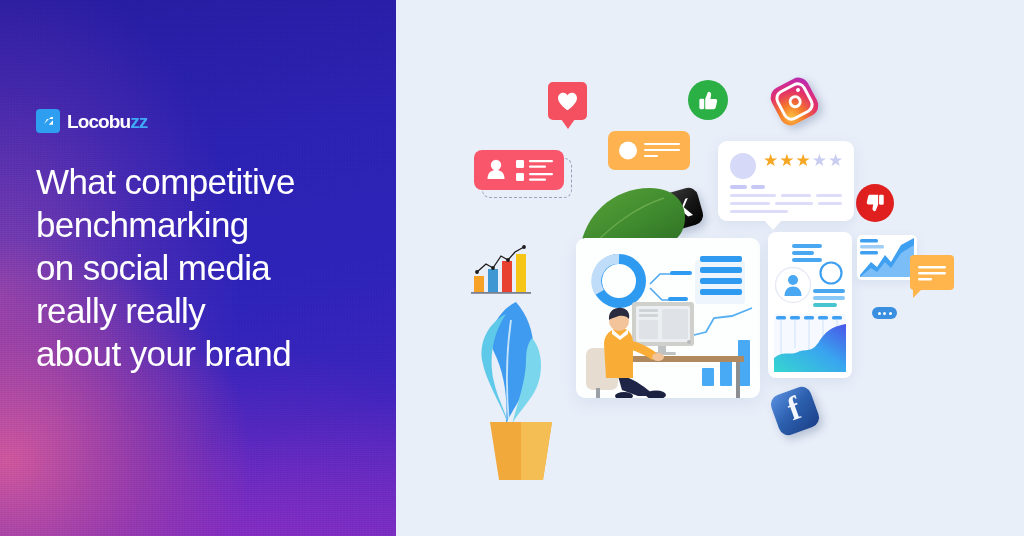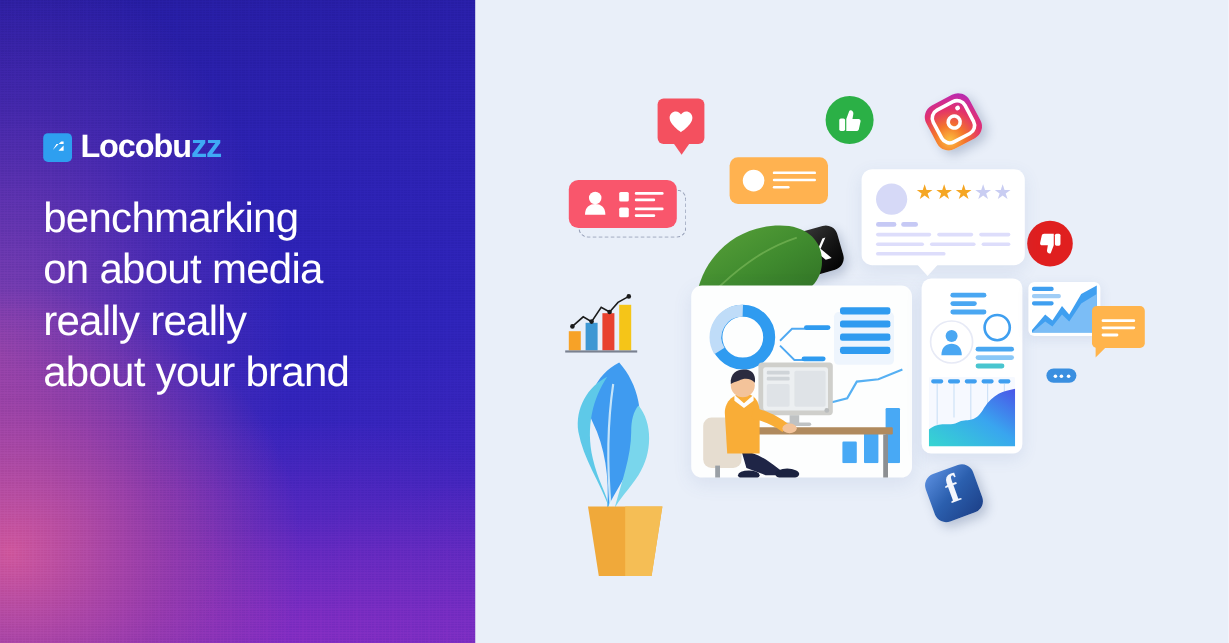--- a/index.html
+++ b/index.html
@@ -54,21 +54,21 @@
   }
   #logo-mark {
     width: 24px; height: 24px;
     border-radius: 4px;
     background: #2e9ff0;
     display: flex;
     align-items: center;
     justify-content: center;
   }
   #logo-text {
-    font-size: 27px;
+    font-size: 19px;
     font-weight: 700;
     letter-spacing: -0.9px;
     color: #ffffff;
     line-height: 1;
   }
   #logo-text .accent { color: #3fa9f5; }
 
   
   #headline {
     position: absolute;
@@ -280,22 +280,23 @@
     <div id="logo-mark">
       <svg width="15" height="15" viewBox="0 0 16 16" aria-hidden="true">
         <path d="M3.2 10.6 L10.6 3.2 L12.8 3.2 L12.8 5.3 L6.4 5.3 Z" fill="#ffffff"></path>
         <path d="M12.8 6.6 L12.8 11.4 L8.2 11.4 Z" fill="#ffffff"></path>
       </svg>
     </div>
     <div id="logo-text"><span>Locobu</span><span class="accent">zz</span></div>
   </div>
 
   <h1 id="headline">
+    <span class="ln light">What competitive</span>
     <span class="ln bold">benchmarking</span>
-    <span class="ln light">on about media</span>
+    <span class="ln light">on social media</span>
     <span class="ln bold">really really</span>
     <span class="ln bold">about your brand</span>
   </h1>
 
   <div id="stage">
 
     <div class="abs" id="mini-bars">
       <svg width="66" height="52" viewBox="0 0 66 52" aria-hidden="true">
         <rect x="4" y="32" width="10" height="16" fill="#f7a227"></rect>
         <rect x="18" y="25" width="10" height="23" fill="#3d97d3"></rect>

